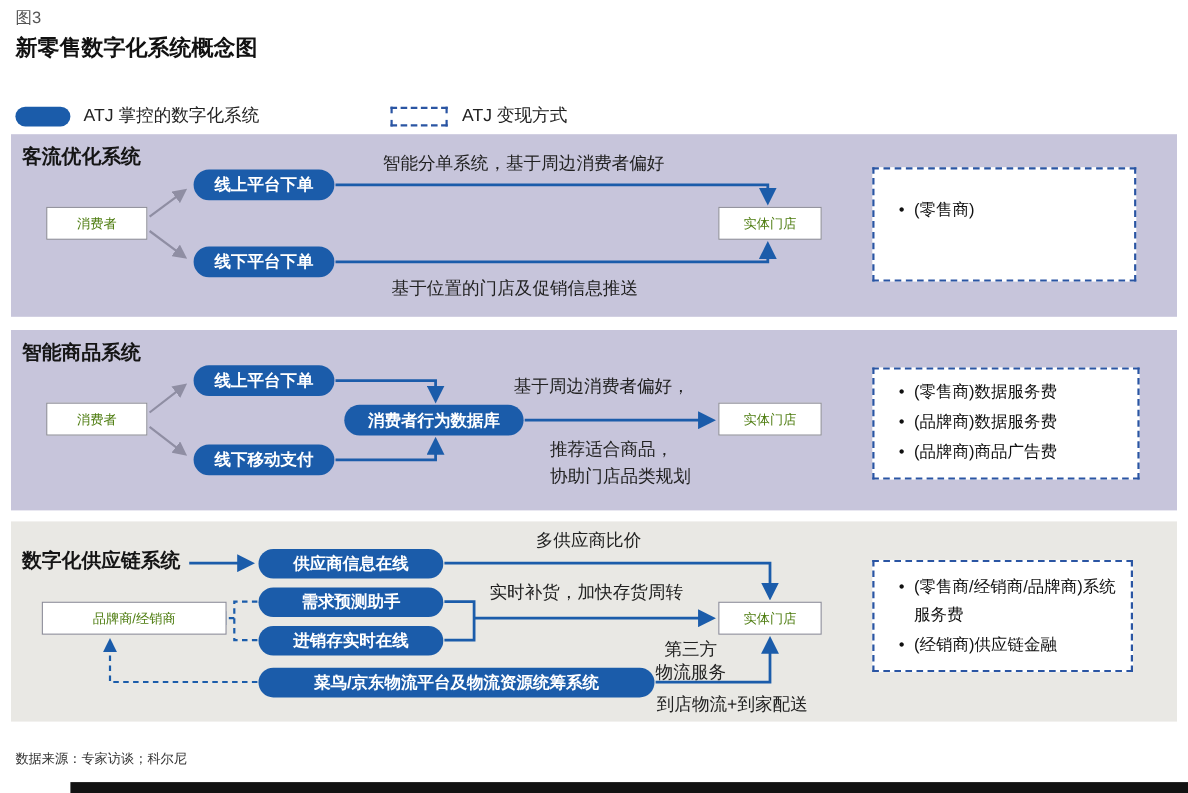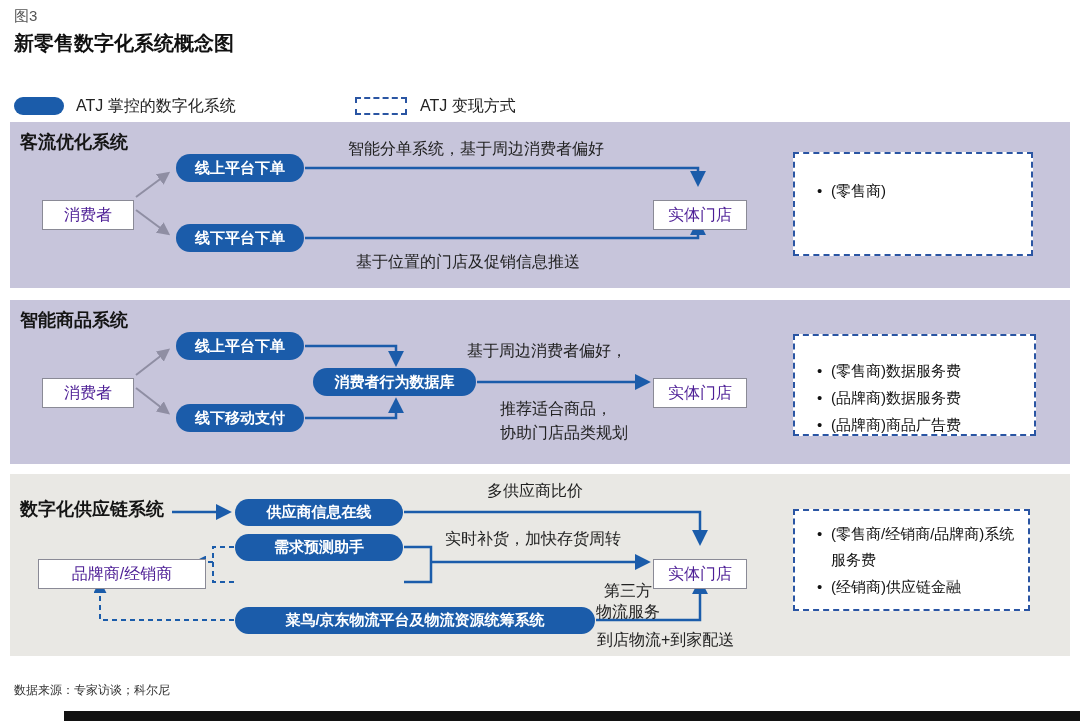--- a/index.html
+++ b/index.html
@@ -13,21 +13,21 @@
   body{font-family:"Liberation Sans","DejaVu Sans",sans-serif;background:#fff;}
   .canvas{position:relative;width:1080px;height:721px;background:#fff;overflow:hidden;}
   .fig-label{position:absolute;left:14px;top:7px;font-size:15px;color:#555;z-index:4;}
   .fig-title{position:absolute;left:14px;top:30px;font-size:20px;font-weight:bold;color:#111;z-index:4;}
   .legend-pill{position:absolute;left:14px;top:97px;width:50px;height:18px;border-radius:9px;background:var(--pill_blue);z-index:4;}
   .legend-dash{position:absolute;left:355px;top:97px;width:52px;height:18px;background:#fff;border:2px dashed var(--dash_blue);z-index:4;}
   .legend-label{position:absolute;top:97px;font-size:16px;color:#222;line-height:18px;white-space:nowrap;z-index:4;}
   .panel{position:absolute;left:10px;width:1060px;z-index:0;}
   .panel-title{position:absolute;font-size:18px;font-weight:bold;color:#151515;white-space:nowrap;z-index:3;text-align:center;}
   .pill{position:absolute;background:var(--pill_blue);color:#fff;border-radius:14px;display:flex;align-items:center;justify-content:center;font-size:15px;font-weight:bold;white-space:nowrap;z-index:3;}
-  .wbox{position:absolute;background:#fff;border:1px solid #8a8a96;display:flex;align-items:center;justify-content:center;font-size:16px;color:#4c1d95;white-space:nowrap;z-index:3;margin-top:12px;}
+  .wbox{position:absolute;background:#fff;border:1px solid #8a8a96;display:flex;align-items:center;justify-content:center;font-size:12px;color:#4d7c0f;white-space:nowrap;z-index:3;}
   .note{position:absolute;font-size:16px;color:#222;white-space:nowrap;z-index:3;}
   .note-block{position:absolute;font-size:16px;color:#222;text-align:center;line-height:21px;z-index:3;}
   .money{position:absolute;background:#fff;border:2px dashed var(--dash_blue);font-size:15px;color:#111;padding:12px 12px 0 22px;line-height:26px;z-index:3;}
   .money-item{position:relative;padding-left:14px;margin-bottom:1px;}
   .money-item::before{content:"\2022";position:absolute;left:0;}
   .money-cont{padding-left:30px;margin-top:8px;}
   .arrows{position:absolute;left:0;top:0;z-index:2;pointer-events:none;}
   .footer{position:absolute;left:14px;top:682px;font-size:12px;color:#333;z-index:4;}
   .bottom-bar{position:absolute;left:64px;top:711px;width:1016px;height:10px;background:#121212;z-index:4;}
 </style>
@@ -92,30 +92,31 @@
 
   <div class="panel-title" style="left:20px;top:308px">智能商品系统</div>
   <div class="wbox" style="left:42px;top:366px;width:92px;height:30px">消费者</div>
   <div class="pill" style="left:176px;top:332px;width:128px;height:28px">线上平台下单</div>
   <div class="pill" style="left:176px;top:404px;width:128px;height:28px">线下移动支付</div>
   <div class="pill" style="left:313px;top:368px;width:163px;height:28px">消费者行为数据库</div>
   <div class="wbox" style="left:653px;top:366px;width:94px;height:30px">实体门店</div>
   <div class="note" style="left:467px;top:341px">基于周边消费者偏好，</div>
   <div class="note" style="left:500px;top:399px">推荐适合商品，</div>
   <div class="note" style="left:500px;top:423px">协助门店品类规划</div>
-  <div class="money" style="left:793px;top:334px;width:243px;height:102px;padding-top:22px">
+  <div class="money" style="left:793px;top:334px;width:243px;height:102px;padding-top:8px">
     <div class="money-item">(零售商)数据服务费</div>
     <div class="money-item">(品牌商)数据服务费</div>
     <div class="money-item">(品牌商)商品广告费</div>
   </div>
 
   <div class="panel-title" style="left:20px;top:497px">数字化供应链系统</div>
   <div class="wbox" style="left:38px;top:547px;width:168px;height:30px">品牌商/经销商</div>
   <div class="pill" style="left:235px;top:499px;width:168px;height:27px">供应商信息在线</div>
   <div class="pill" style="left:235px;top:534px;width:168px;height:27px">需求预测助手</div>
+  <div class="pill" style="left:235px;top:569px;width:168px;height:27px">进销存实时在线</div>
   <div class="pill" style="left:235px;top:607px;width:360px;height:27px">菜鸟/京东物流平台及物流资源统筹系统</div>
   <div class="wbox" style="left:653px;top:547px;width:94px;height:30px">实体门店</div>
   <div class="note" style="left:487px;top:481px">多供应商比价</div>
   <div class="note" style="left:445px;top:529px">实时补货，加快存货周转</div>
   <div class="note-block" style="left:578px;top:580px;width:100px">
     <div>第三方</div>
     <div>物流服务</div>
   </div>
   <div class="note" style="left:597px;top:630px">到店物流+到家配送</div>
   <div class="money" style="left:793px;top:509px;width:237px;height:102px;padding-top:10px">

